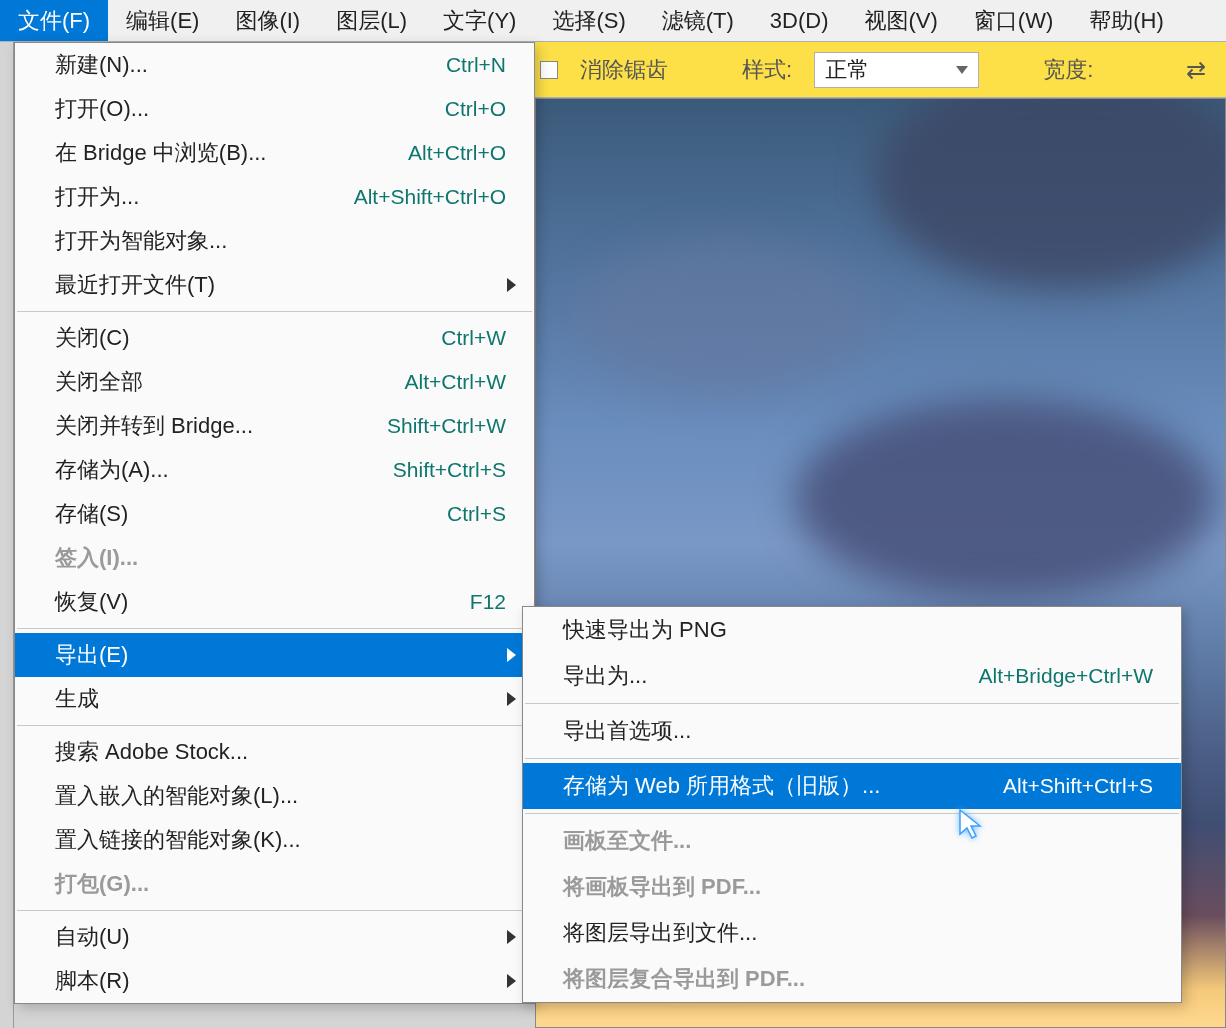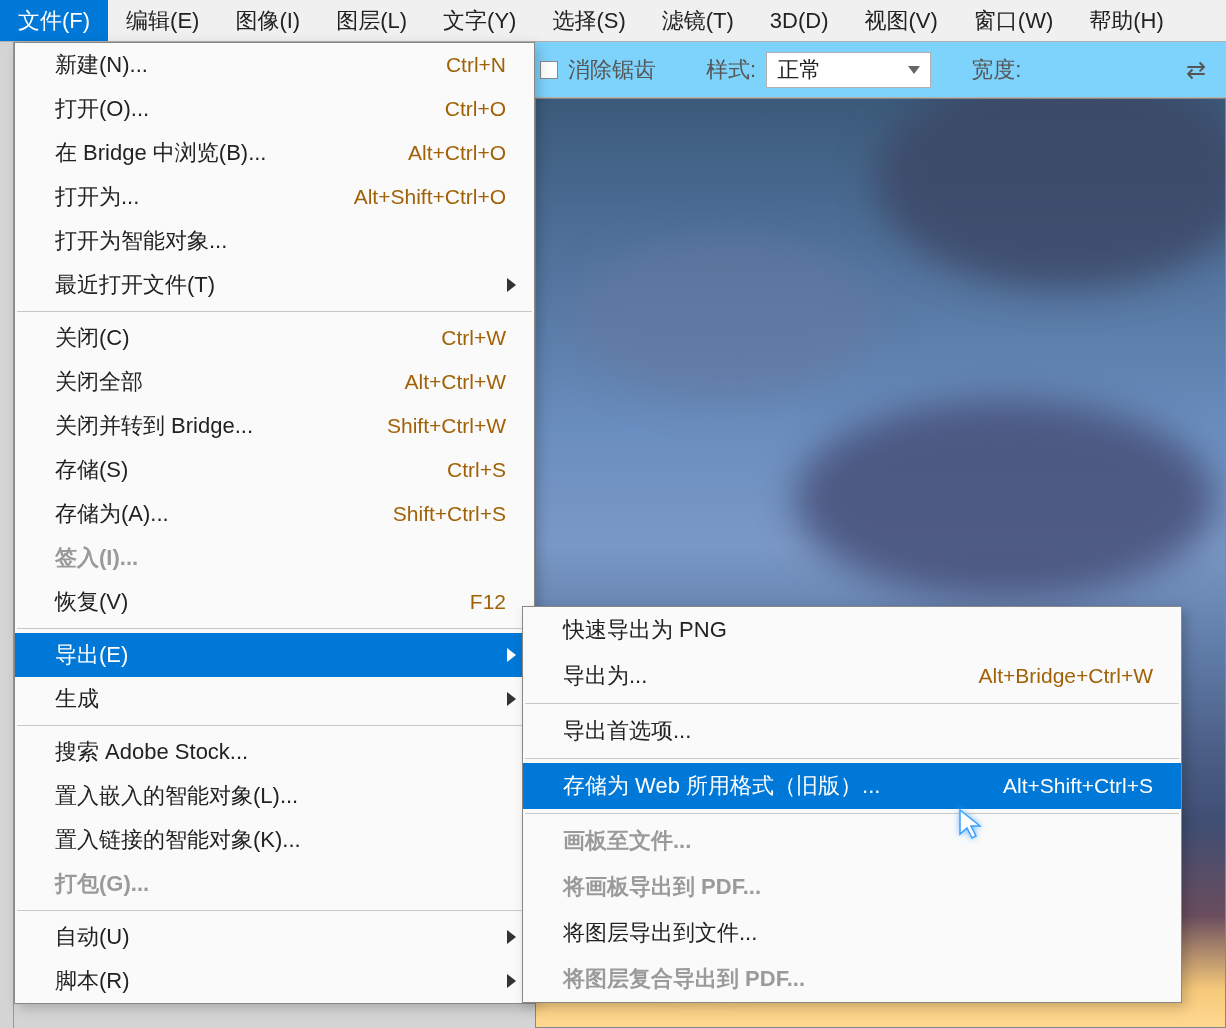--- a/index.html
+++ b/index.html
@@ -32,26 +32,26 @@
       color: #222;
       cursor: pointer;
     }
     .menubar-item.active {
       background: #0078d7;
       color: #fff;
     }
     
     .options-bar {
       height: 56px;
-      background: #7dd3fc;
+      background: #fde047;
       border-bottom: 1px solid #b0b0b0;
       display: flex;
       align-items: center;
       padding-left: 540px;
-      gap: 10px;
+      gap: 22px;
       font-size: 22px;
       color: #555;
     }
     .options-bar .checkbox {
       width: 18px;
       height: 18px;
       border: 1px solid #888;
       background: #fff;
     }
     .options-bar .combo {
@@ -132,21 +132,21 @@
     }
     .menu-item.disabled {
       color: #9a9a9a;
       font-weight: bold;
     }
     .menu-item.highlighted {
       background: #0078d7;
       color: #fff;
     }
     .menu-item .shortcut {
-      color: #a16207;
+      color: #0f766e;
       font-size: 21px;
     }
     .menu-item.highlighted .shortcut {
       color: #fff;
     }
     .menu-sep {
       height: 1px;
       background: #c8c8c8;
       margin: 4px 2px;
     }
@@ -268,26 +268,26 @@
     </div>
     <div class="menu-item">
       <span>关闭全部</span>
       <span class="shortcut">Alt+Ctrl+W</span>
     </div>
     <div class="menu-item">
       <span>关闭并转到 Bridge...</span>
       <span class="shortcut">Shift+Ctrl+W</span>
     </div>
     <div class="menu-item">
+      <span>存储为(A)...</span>
+      <span class="shortcut">Shift+Ctrl+S</span>
+    </div>
+    <div class="menu-item">
       <span>存储(S)</span>
       <span class="shortcut">Ctrl+S</span>
-    </div>
-    <div class="menu-item">
-      <span>存储为(A)...</span>
-      <span class="shortcut">Shift+Ctrl+S</span>
     </div>
     <div class="menu-item disabled">
       <span>签入(I)...</span>
     </div>
     <div class="menu-item">
       <span>恢复(V)</span>
       <span class="shortcut">F12</span>
     </div>
     <div class="menu-sep"></div>
     <div class="menu-item highlighted">

